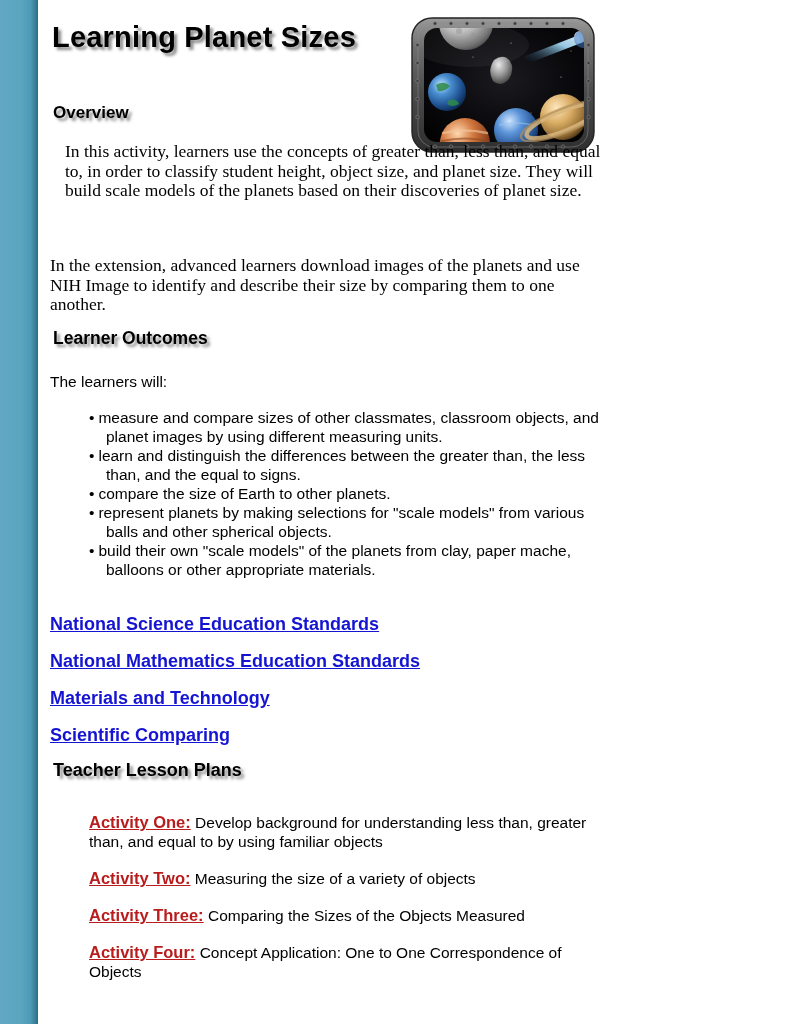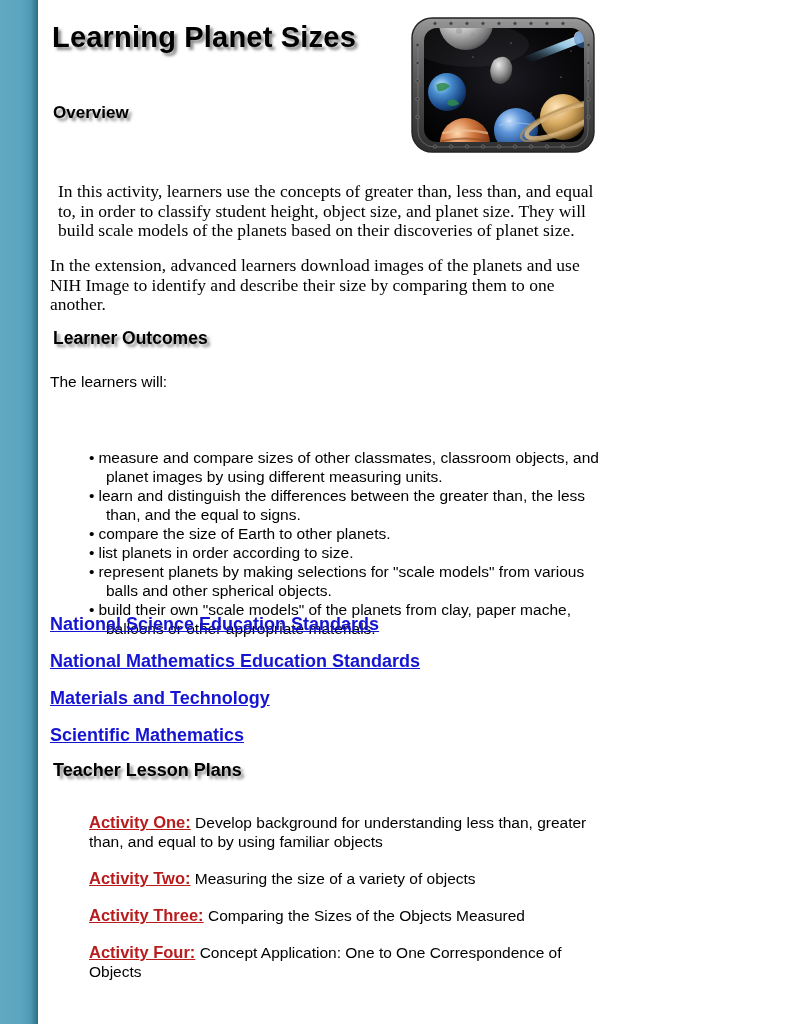--- a/index.html
+++ b/index.html
@@ -103,45 +103,43 @@
 
   
   .serif-para {
     position: absolute;
     font-family: "Liberation Serif", serif;
     font-size: 17.5px;
     line-height: 19.6px;
     color: #000000;
   }
   #overview-p1 {
-    left: 8px;
+    left: 15px;
     top: 142px;
     width: 548px;
-    margin-top: 40px;
   }
   #overview-p2 {
     left: 0px;
     top: 256px;
     width: 556px;
   }
 
   
   #learners-will {
     position: absolute;
     left: 0px;
     top: 373px;
     font-size: 15.5px;
     color: #000000;
   }
   #outcomes-list {
     position: absolute;
     left: 39px;
     top: 408px;
     width: 520px;
-    margin-top: 40px;
   }
   .outcome-item {
     font-family: "Liberation Sans", sans-serif;
     font-size: 15.5px;
     line-height: 19px;
     color: #000000;
     padding-left: 17px;
     text-indent: -17px;
     margin: 0;
   }
@@ -353,29 +351,28 @@
   <div class="serif-para" id="overview-p1">In this activity, learners use the concepts of greater than, less than, and equal to, in order to classify student height, object size, and planet size. They will build scale models of the planets based on their discoveries of planet size.</div>
   <div class="serif-para" id="overview-p2">In the extension, advanced learners download images of the planets and use NIH Image to identify and describe their size by comparing them to one another.</div>
 
   <div class="banner" id="outcomes-heading">Learner Outcomes</div>
   <div id="learners-will">The learners will:</div>
 
   <div id="outcomes-list">
     <p class="outcome-item"><span class="bullet-glyph">•</span><span>measure and compare sizes of other classmates, classroom objects, and planet images by using different measuring units.</span></p>
     <p class="outcome-item"><span class="bullet-glyph">•</span><span>learn and distinguish the differences between the greater than, the less than, and the equal to signs.</span></p>
     <p class="outcome-item"><span class="bullet-glyph">•</span><span>compare the size of Earth to other planets.</span></p>
-    <p class="outcome-item"><span class="bullet-glyph">•</span><span>list planets in order according to size.</span></p>
     <p class="outcome-item"><span class="bullet-glyph">•</span><span>represent planets by making selections for "scale models" from various balls and other spherical objects.</span></p>
     <p class="outcome-item"><span class="bullet-glyph">•</span><span>build their own "scale models" of the planets from clay, paper mache, balloons or other appropriate materials.</span></p>
   </div>
 
   <a class="section-link" id="link-math" href="#">National Mathematics Education Standards</a>
   <a class="section-link" id="link-science" href="#">National Science Education Standards</a>
   <a class="section-link" id="link-materials" href="#">Materials and Technology</a>
-  <a class="section-link" id="link-sciback" href="#">Scientific Mathematics</a>
+  <a class="section-link" id="link-sciback" href="#">Scientific Comparing</a>
 
   <div class="banner" id="lessonplans-heading">Teacher Lesson Plans</div>
 
   <div id="activities">
     <p class="activity"><a class="activity-link" href="#">Activity One:</a><span class="activity-desc"> Develop background for understanding less than, greater than, and equal to by using familiar objects</span></p>
     <p class="activity"><a class="activity-link" href="#">Activity Two:</a><span class="activity-desc"> Measuring the size of a variety of objects</span></p>
     <p class="activity"><a class="activity-link" href="#">Activity Three:</a><span class="activity-desc"> Comparing the Sizes of the Objects Measured</span></p>
     <p class="activity"><a class="activity-link" href="#">Activity Four:</a><span class="activity-desc"> Concept Application: One to One Correspondence of Objects</span></p>
   </div>
 

